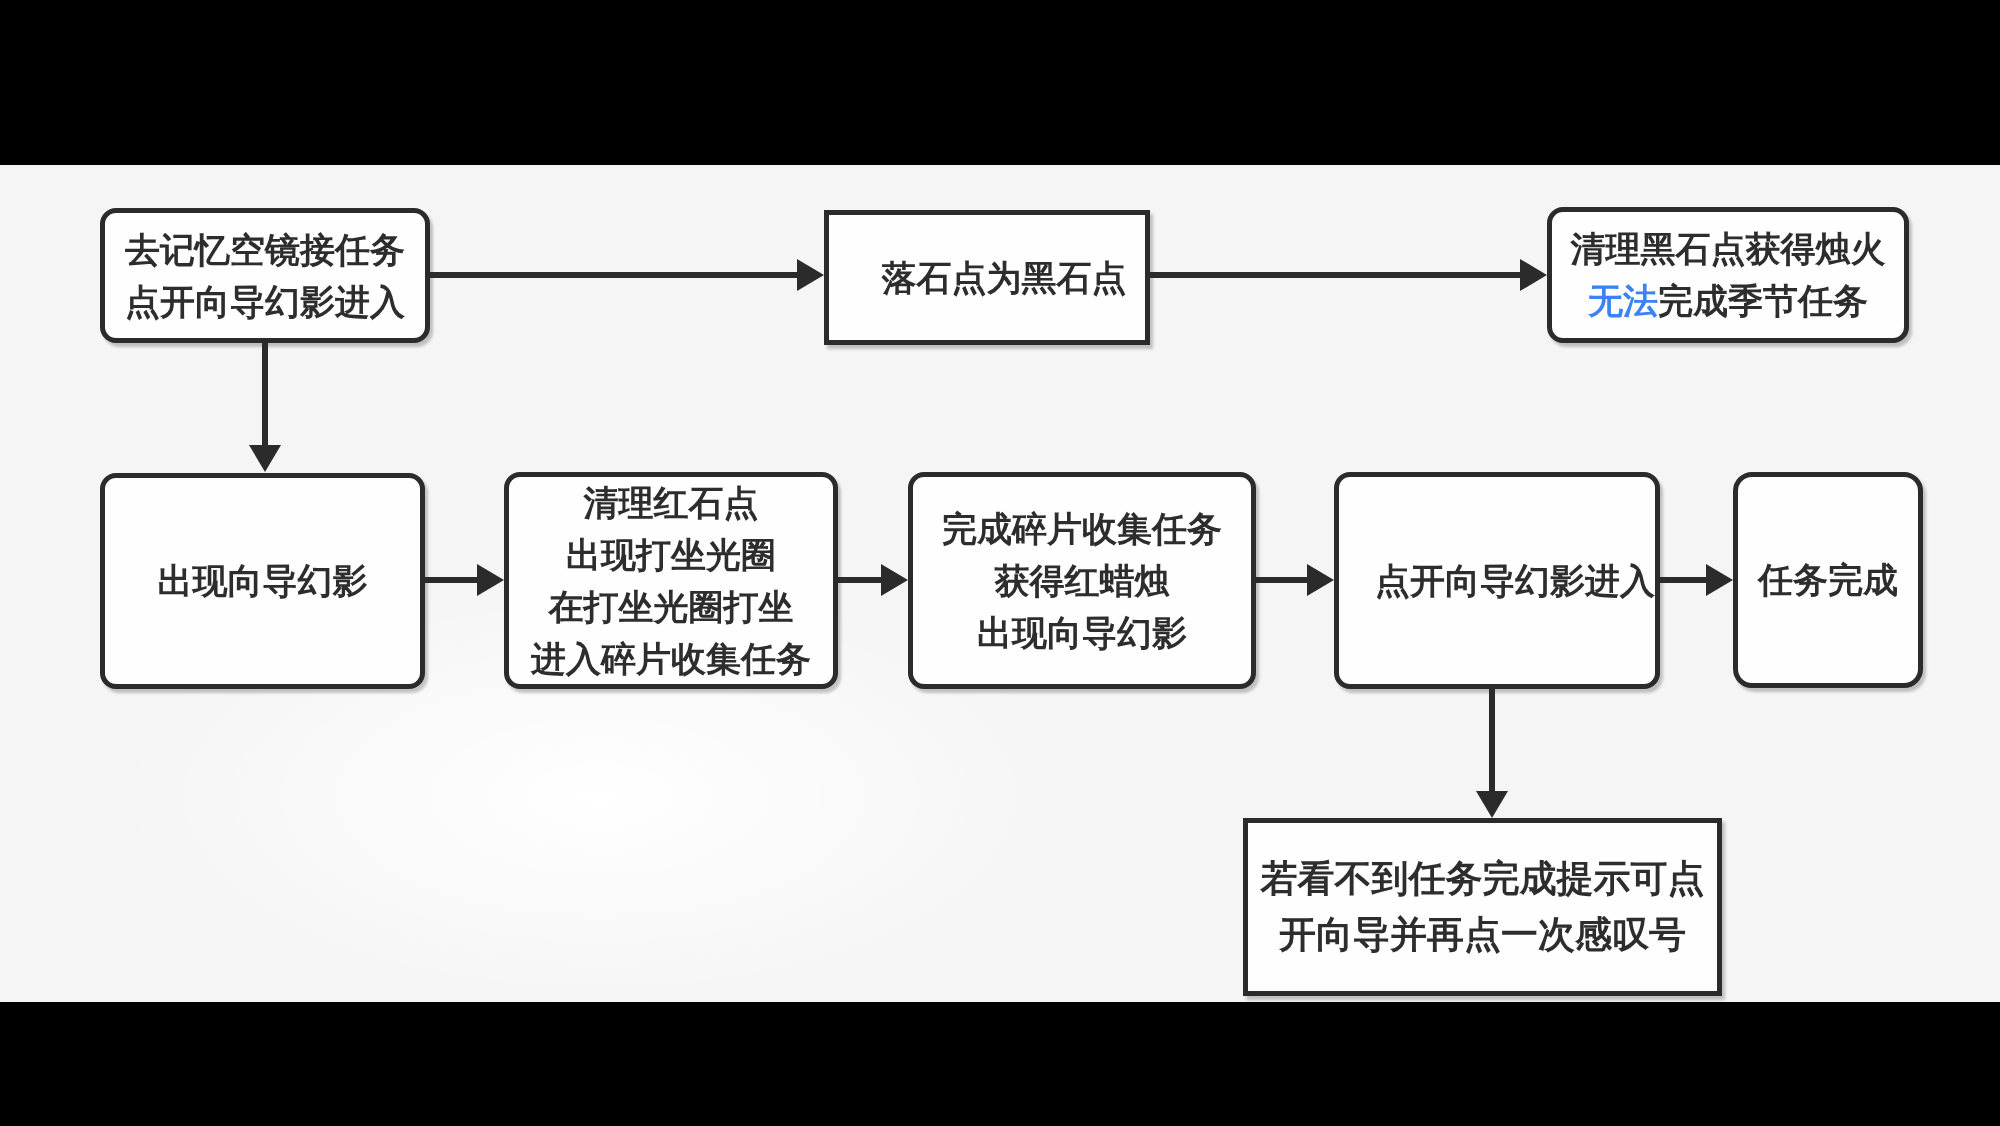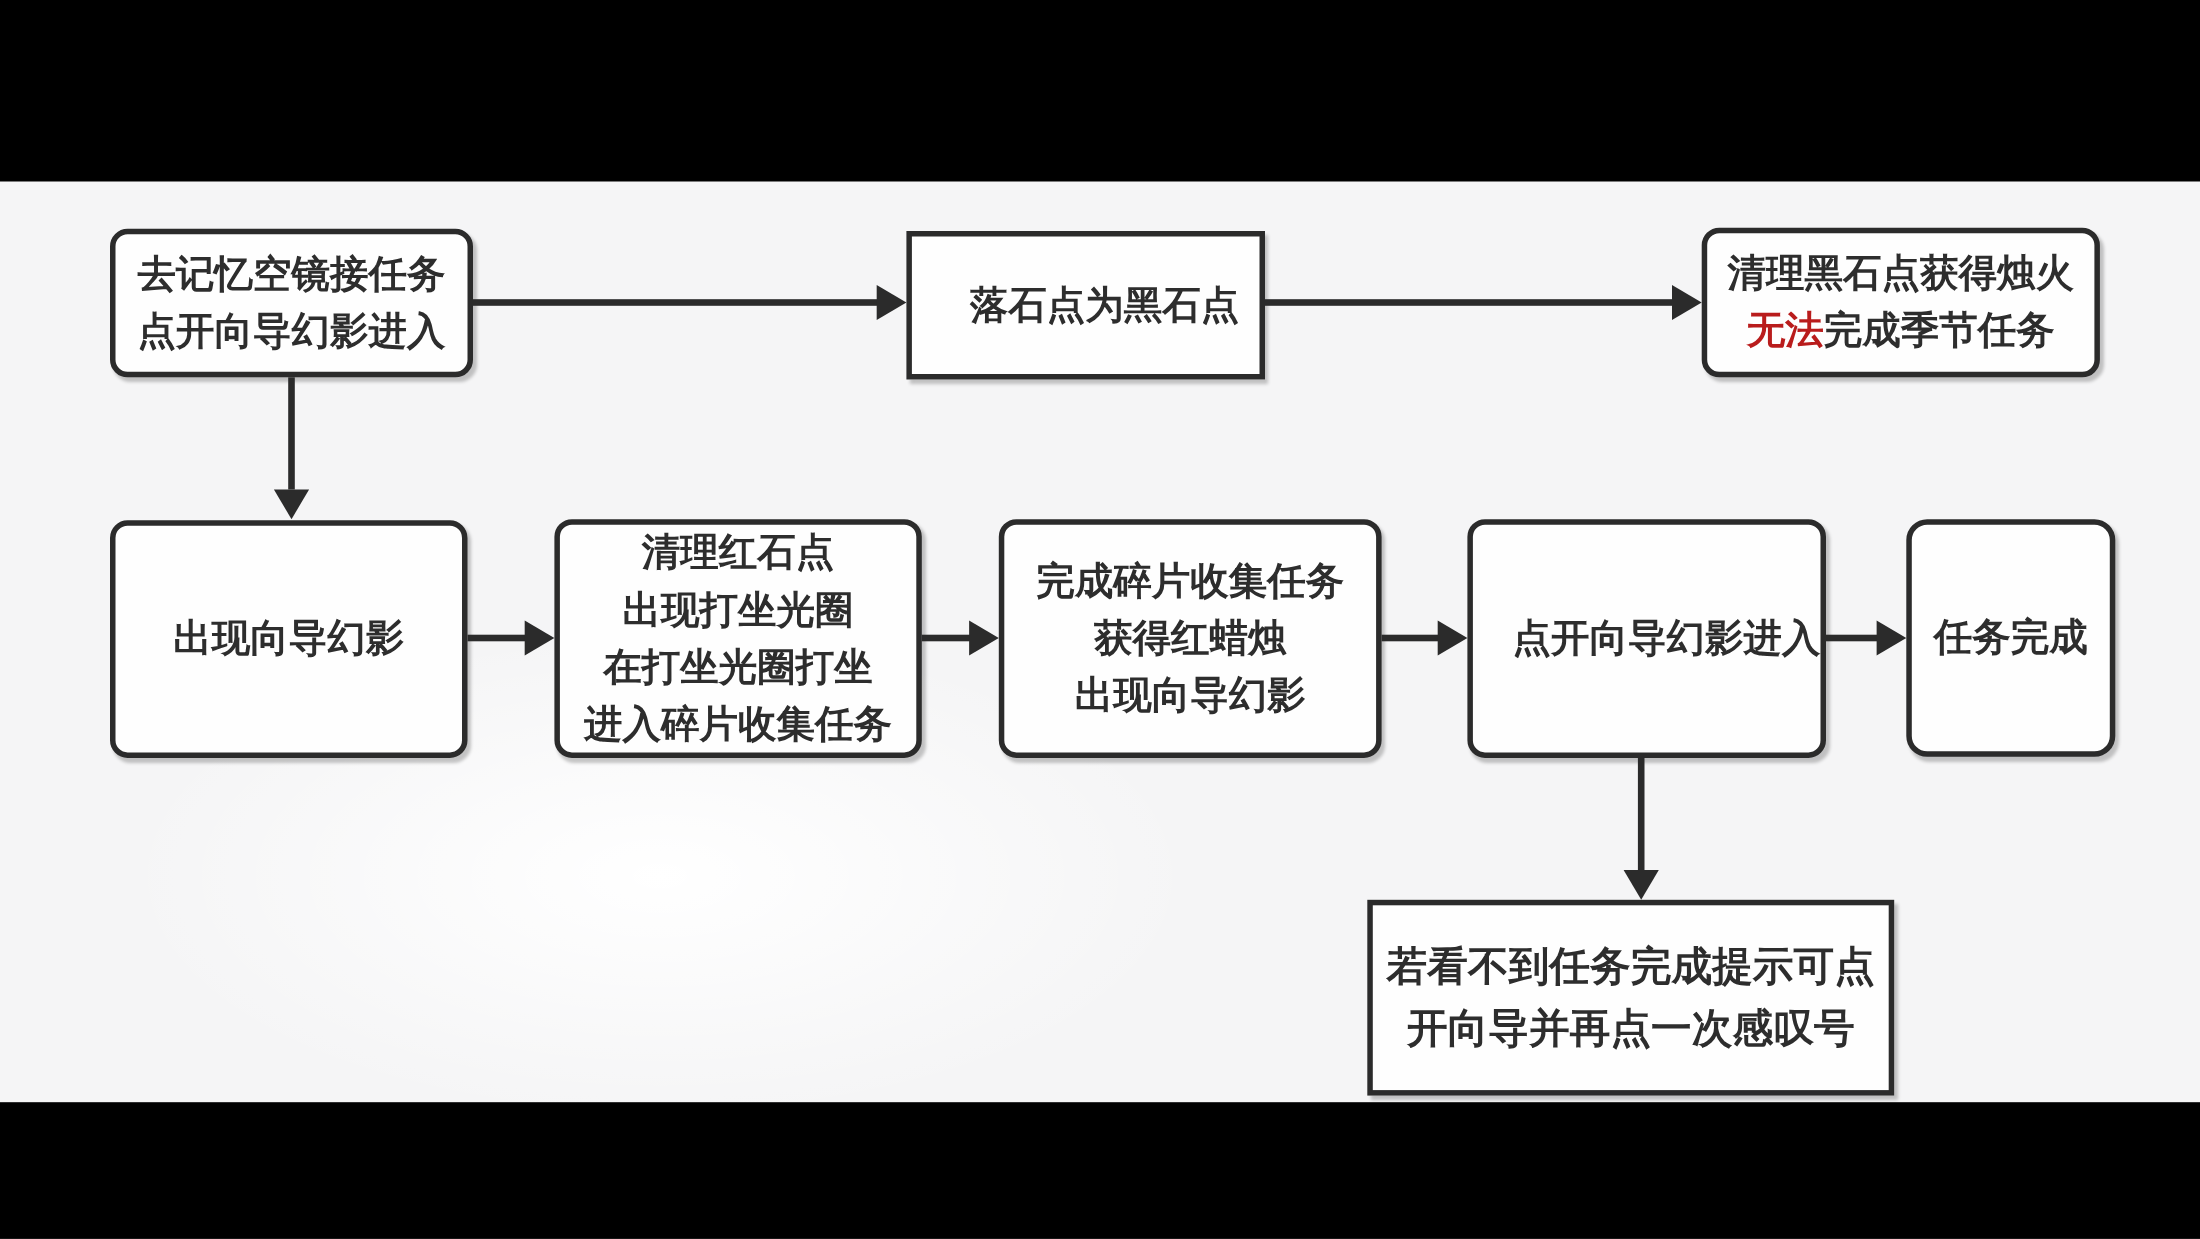--- a/index.html
+++ b/index.html
@@ -45,21 +45,21 @@
     line-height: 52px;
     text-align: center;
     display: flex;
     flex-direction: column;
     justify-content: center;
     align-items: center;
     box-shadow: 3px 4px 3px rgba(0,0,0,0.22);
   }
   .node.rounded { border-radius: 16px; }
   .node .tline { display: block; white-space: nowrap; }
-  .red { color: #b91c1c; }
+  .red { color: #3b82f6; }
   .hline, .vline {
     position: absolute;
     background: #2b2b2b;
   }
   .hline { height: 6px; }
   .vline { width: 6px; }
   .arr {
     position: absolute;
     width: 0;
     height: 0;

